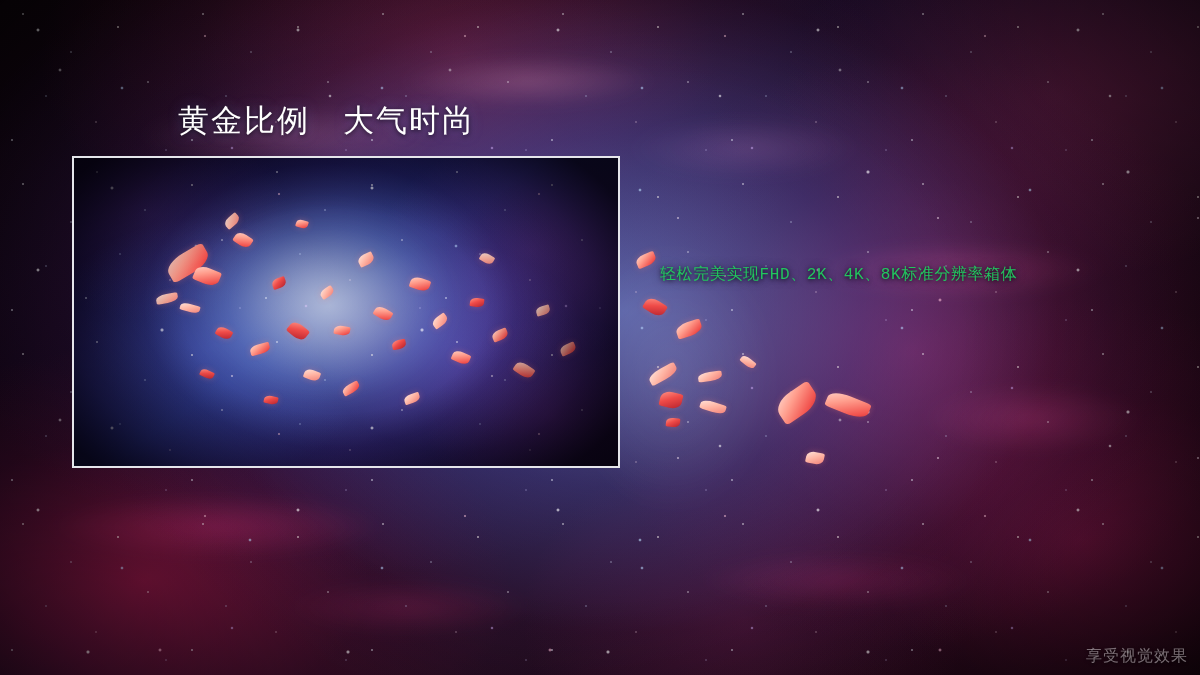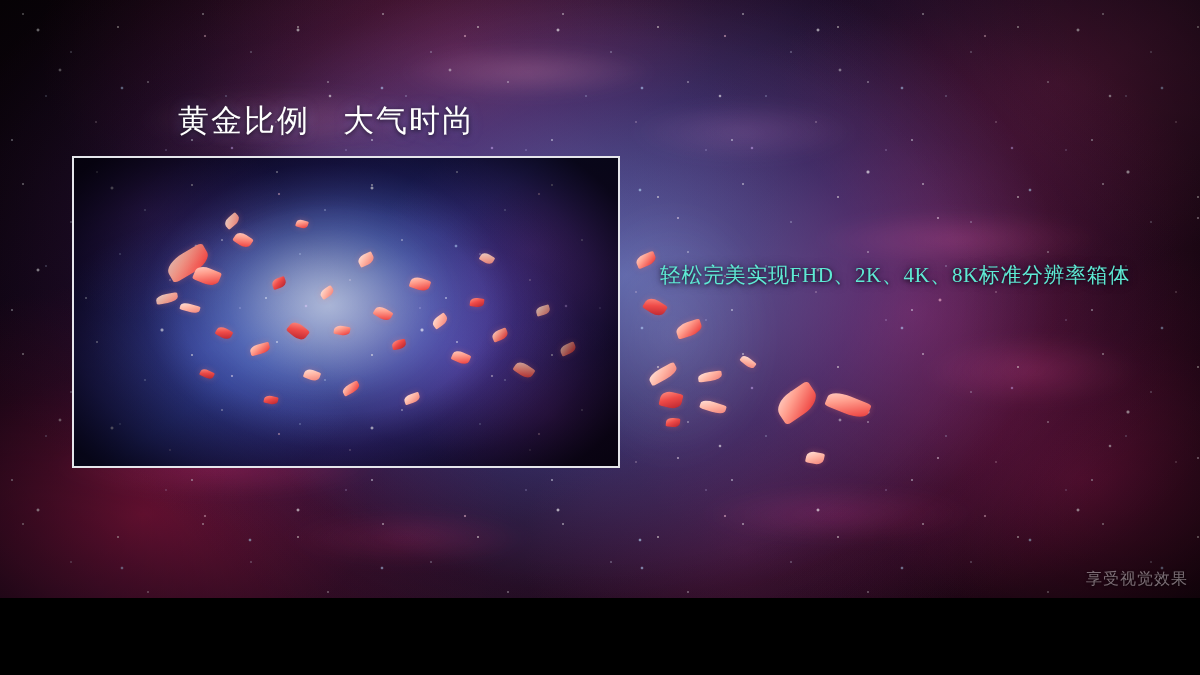--- a/index.html
+++ b/index.html
@@ -3,24 +3,24 @@
 <meta charset="utf-8">
 <style>
   html, body {
     margin: 0;
     padding: 0;
     background: #000;
   }
   #slide {
     position: relative;
     width: 1200px;
-    height: 598px;
+    height: 675px;
     overflow: hidden;
     background: #0a0205;
-    font-family: Liberation Serif, serif;
+    font-family: Liberation Mono, monospace;
     -webkit-font-smoothing: antialiased;
   }
 
   
   .layer {
     position: absolute;
     inset: 0;
     pointer-events: none;
   }
 
@@ -159,22 +159,22 @@
     white-space: pre;
     text-shadow: 0 1px 5px rgba(0,0,0,0.75), 0 0 14px rgba(120,150,255,0.35);
   }
   #body-copy {
     position: absolute;
     left: 660px;
     top: 254px;
     width: 480px;
   }
   #body-copy .line {
-    color: #5eead4;
-    font-size: 21px;
+    color: #22c55e;
+    font-size: 16px;
     line-height: 42px;
     letter-spacing: 0.6px;
     white-space: nowrap;
     text-shadow: 0 1px 4px rgba(0,0,0,0.8), 0 0 10px rgba(30,20,60,0.7);
   }
   #watermark {
     position: absolute;
     right: 12px;
     bottom: 8px;
     color: rgba(215,205,210,0.52);

